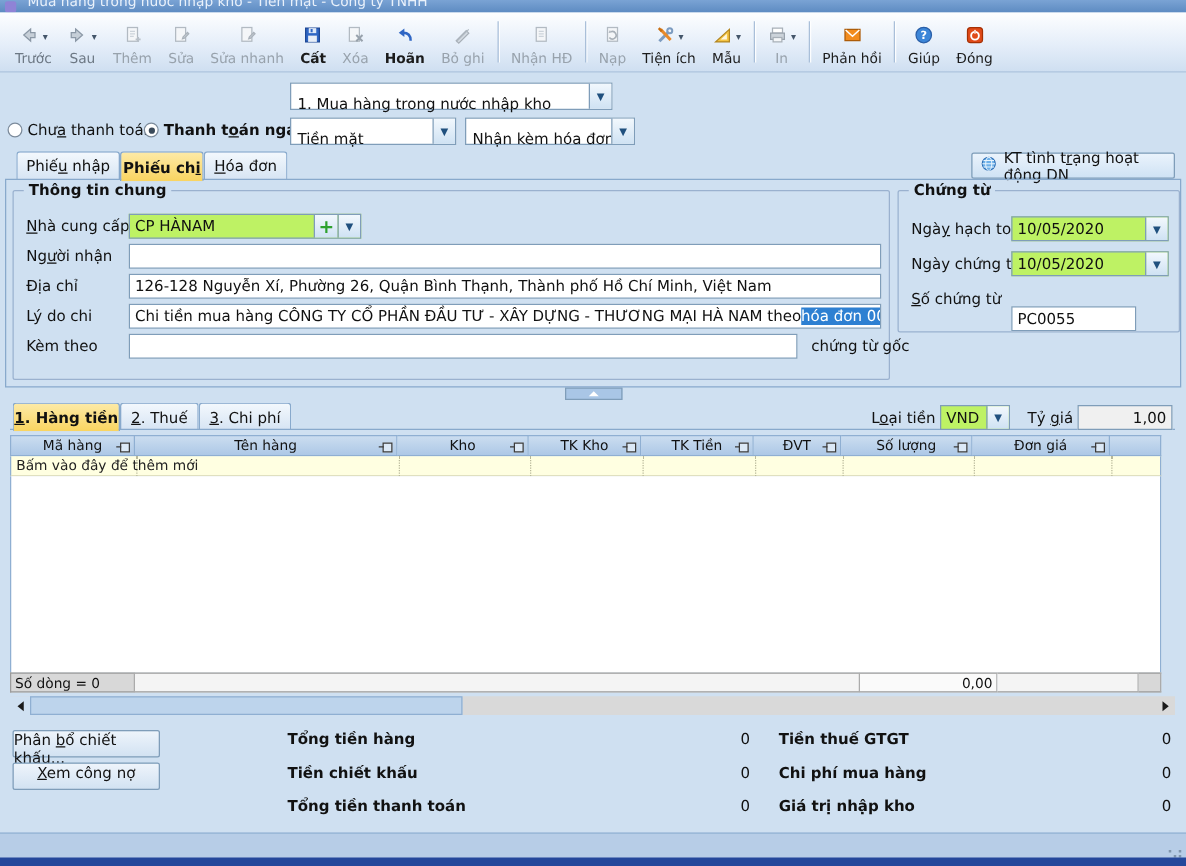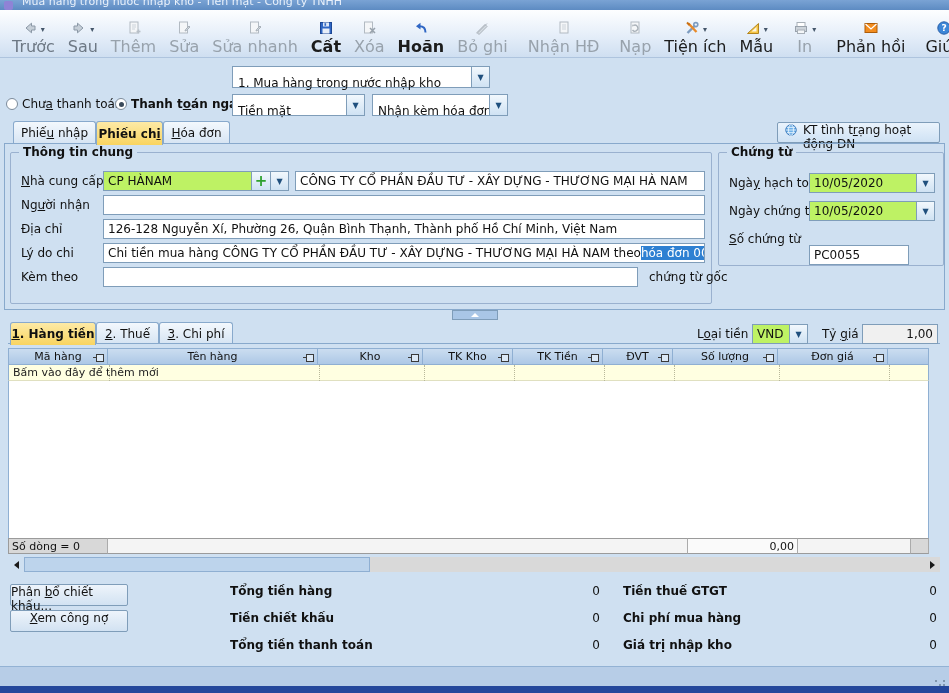--- a/index.html
+++ b/index.html
@@ -9,42 +9,42 @@
   .titlebar{position:absolute;left:0;top:0;width:949px;height:10px;background:linear-gradient(#7aa3d4,#5d8bc2);overflow:hidden}
   .titlebar-icon{position:absolute;left:4px;top:1px;width:9px;height:9px;background:#8f83d6;border-radius:2px}
   .titlebar-text{position:absolute;left:22px;top:-5px;color:#e9f1fb;font-size:11px;white-space:nowrap}
   
   .toolbar{position:absolute;left:0;top:10px;width:949px;height:48px;box-sizing:border-box;
            background:linear-gradient(#fdfeff,#e5eef9 55%,#cfdff1);border-bottom:1px solid #aec4de;
            display:flex;align-items:stretch;padding:2px 4px 2px 6px;gap:1px}
   .tbtn{display:flex;flex-direction:column;align-items:center;justify-content:flex-end;padding:2px 6px;gap:2px;border-radius:3px}
   .ticon{position:relative;height:18px;display:flex;align-items:center}
   .tcaret{font-size:8px;color:#44566a;margin-left:3px}
-  .tlbl{font-size:16px;line-height:13px;color:#1c1c1c;white-space:nowrap}
+  .tlbl{font-size:11px;line-height:13px;color:#1c1c1c;white-space:nowrap}
   .tbtn.dis .tlbl{color:#98a2ac}
   .tbtn.semi .tlbl{color:#6d7884}
   .tbtn.bold .tlbl{font-weight:700}
   .tsep{width:1px;background:#a9bfd9;margin:5px 3px;box-shadow:1px 0 0 rgba(255,255,255,.9)}
   
   .page-title{position:absolute;left:10px;top:62px;font-size:20px;font-weight:700;letter-spacing:.2px}
   .combo{position:absolute;display:flex;background:#fff;border:1px solid #7f9db9;box-sizing:border-box;height:22px}
   .combo .val{flex:1;display:flex;align-items:center;padding:16px 5px;white-space:nowrap;overflow:hidden}
   .cbtn{width:17px;display:flex;align-items:center;justify-content:center;background:linear-gradient(#f2f8fd,#cfe2f3);
         border-left:1px solid #7f9db9;color:#20507e;font-size:8px}
   .radio{position:absolute;display:flex;align-items:center;gap:4px;cursor:default}
   .rdot{width:12px;height:12px;border-radius:50%;border:1px solid #7c8b9b;background:#fff;box-sizing:border-box;position:relative}
   .radio.sel .rdot::after{content:"";position:absolute;left:2.5px;top:2.5px;width:5px;height:5px;border-radius:50%;background:#3a4a5a}
   .ak{text-decoration:underline}
   
   .tab{position:absolute;top:121px;height:23px;box-sizing:border-box;border:1px solid #88a9cc;border-bottom:none;
        border-radius:3px 3px 0 0;background:linear-gradient(#f3f8fd,#d6e4f3);display:flex;align-items:center;justify-content:center}
   .tab.active{background:linear-gradient(#fdeaa6,#f9d460);font-weight:700;height:24px;z-index:3}
   .main-panel{position:absolute;left:4px;top:143px;width:941px;height:167px;border:1px solid #88a9cc;box-sizing:border-box}
   .ktbtn{position:absolute;left:777px;top:122px;width:163px;height:21px;box-sizing:border-box;border:1px solid #7f9db9;
-         border-radius:2px;background:linear-gradient(#eaf3fc,#cfe2f4);display:flex;gap:5px;padding:0 6px}
+         border-radius:2px;background:linear-gradient(#eaf3fc,#cfe2f4);display:flex;align-items:center;gap:5px;padding:0 6px}
   
   .group{position:absolute;border:1px solid #9ab1cf;border-radius:2px}
   .legend{position:absolute;top:-8px;left:8px;background:#cfe0f1;padding:0 4px;font-weight:700}
   .flabel{position:absolute;white-space:nowrap}
   .tbox{position:absolute;height:20px;background:#fff;border:1px solid #7f9db9;box-sizing:border-box;
         display:flex;align-items:center;padding:0 4px;white-space:nowrap;overflow:hidden}
   .fcombo{position:absolute;display:flex;height:20px;box-sizing:border-box;border:1px solid #7f9db9;background:#bef264}
   .fcombo .val{flex:1;display:flex;align-items:center;padding:0 4px;white-space:nowrap;overflow:hidden}
   .plus{width:18px;display:flex;align-items:center;justify-content:center;background:linear-gradient(#f2f8fd,#cfe2f3);
         border-left:1px solid #7f9db9;color:#2ea12e;font-weight:700;font-size:15px}
@@ -321,23 +321,20 @@
   <div class="main-panel"></div>
 
   <div class="group" style="left:10px;top:152px;width:700px;height:150px">
     <span class="legend">Thông tin chung</span>
     <span class="flabel" style="left:10px;top:21px"><span></span><span class="ak">N</span><span>hà cung cấp</span></span>
     <div class="fcombo" style="left:92px;top:18px;width:186px">
       <span class="val">CP HÀNAM</span>
       <span class="plus">+</span>
       <span class="cbtn">▼</span>
     </div>
-    <div class="tbox" style="left:284px;top:18px;width:410px">
-      <span>CÔNG TY CỔ PHẦN ĐẦU TƯ - XÂY DỰNG - THƯƠNG MẠI HÀ NAM</span>
-    </div>
     <span class="flabel" style="left:10px;top:45px"><span>Ng</span><span class="ak">ư</span><span>ời nhận</span></span>
     <div class="tbox" style="left:92px;top:42px;width:602px">
       <span></span>
     </div>
     <span class="flabel" style="left:10px;top:69px">Địa chỉ</span>
     <div class="tbox" style="left:92px;top:66px;width:602px">
       <span>126-128 Nguyễn Xí, Phường 26, Quận Bình Thạnh, Thành phố Hồ Chí Minh, Việt Nam</span>
     </div>
     <span class="flabel" style="left:10px;top:93px">Lý do chi</span>
     <div class="tbox" style="left:92px;top:90px;width:602px">

